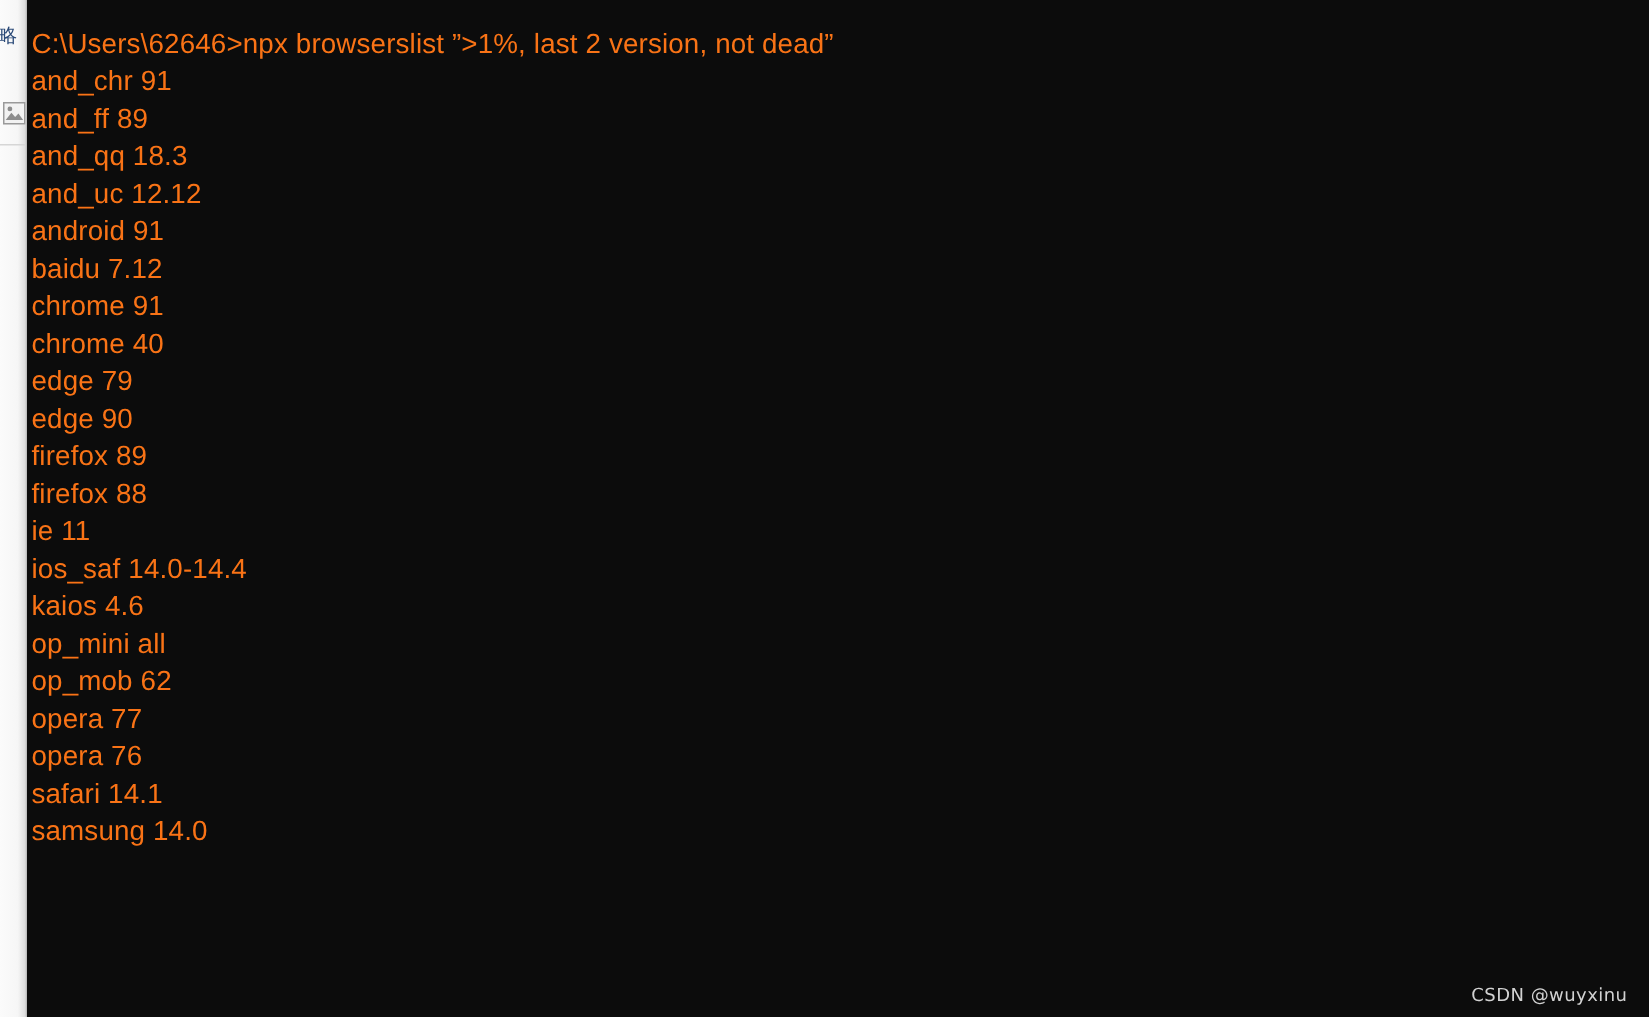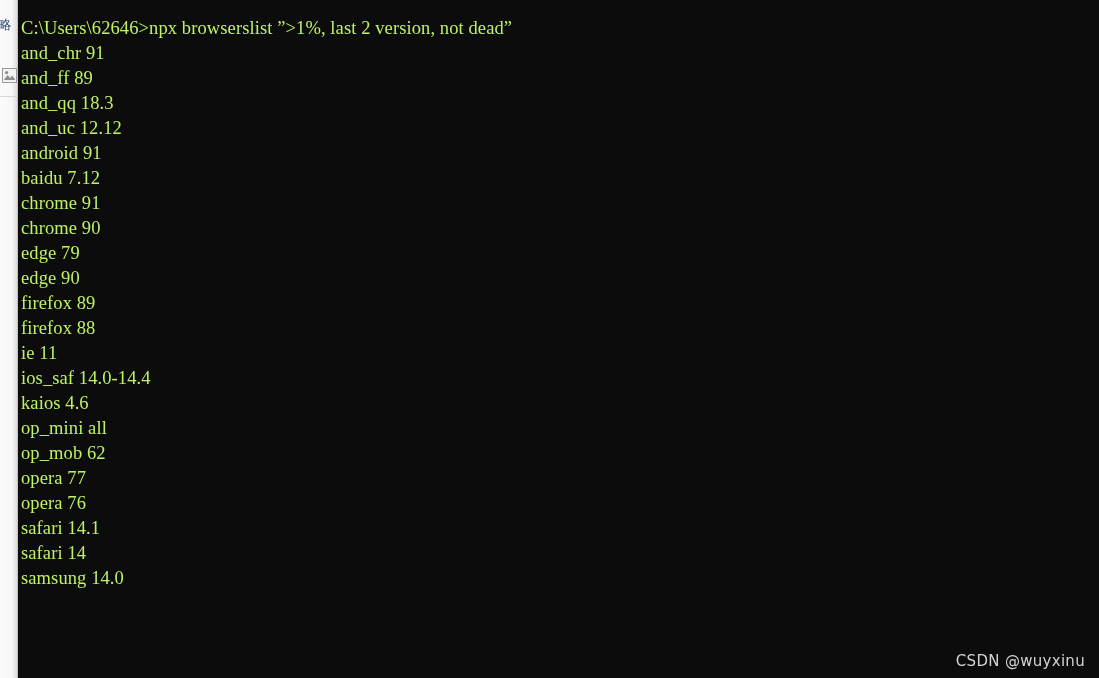--- a/index.html
+++ b/index.html
@@ -75,36 +75,36 @@
     position: absolute;
     left: 18px;
     top: 0;
     right: 0;
     bottom: 0;
     background: #0c0c0c;
     padding: 16px 0 0 3px;
     box-sizing: border-box;
   }
   .term-line {
-    font-family: Liberation Serif, serif;
+    font-family: Liberation Sans, sans-serif;
     font-size: 18.5px;
     line-height: 25px;
-    color: #bef264;
+    color: #f97316;
     white-space: pre;
     letter-spacing: 0.1px;
     height: 25px;
   }
 
   
   #watermark {
     position: absolute;
     right: 14px;
     bottom: 8px;
     font-family: "DejaVu Sans", "Liberation Sans", sans-serif;
-    font-size: 15px;
+    font-size: 12px;
     color: #d2d2d2;
     letter-spacing: 0.3px;
     z-index: 6;
     margin-left: 32px;
   }
 </style>
 </head>
 <body>
 
 <div id="screen">
@@ -124,32 +124,31 @@
   <div id="terminal">
     <div class="term-line">C:\Users\62646&gt;npx browserslist ”&gt;1%, last 2 version, not dead”</div>
 
     <div class="term-line">and_chr 91</div>
     <div class="term-line">and_ff 89</div>
     <div class="term-line">and_qq 18.3</div>
     <div class="term-line">and_uc 12.12</div>
     <div class="term-line">android 91</div>
     <div class="term-line">baidu 7.12</div>
     <div class="term-line">chrome 91</div>
-    <div class="term-line">chrome 90</div>
+    <div class="term-line">chrome 40</div>
     <div class="term-line">edge 79</div>
     <div class="term-line">edge 90</div>
     <div class="term-line">firefox 89</div>
     <div class="term-line">firefox 88</div>
     <div class="term-line">ie 11</div>
     <div class="term-line">ios_saf 14.0-14.4</div>
     <div class="term-line">kaios 4.6</div>
     <div class="term-line">op_mini all</div>
     <div class="term-line">op_mob 62</div>
     <div class="term-line">opera 77</div>
     <div class="term-line">opera 76</div>
     <div class="term-line">safari 14.1</div>
-    <div class="term-line">safari 14</div>
     <div class="term-line">samsung 14.0</div>
   </div>
 
   <div id="watermark">CSDN @wuyxinu</div>
 
 </div>
 
 </body></html>

